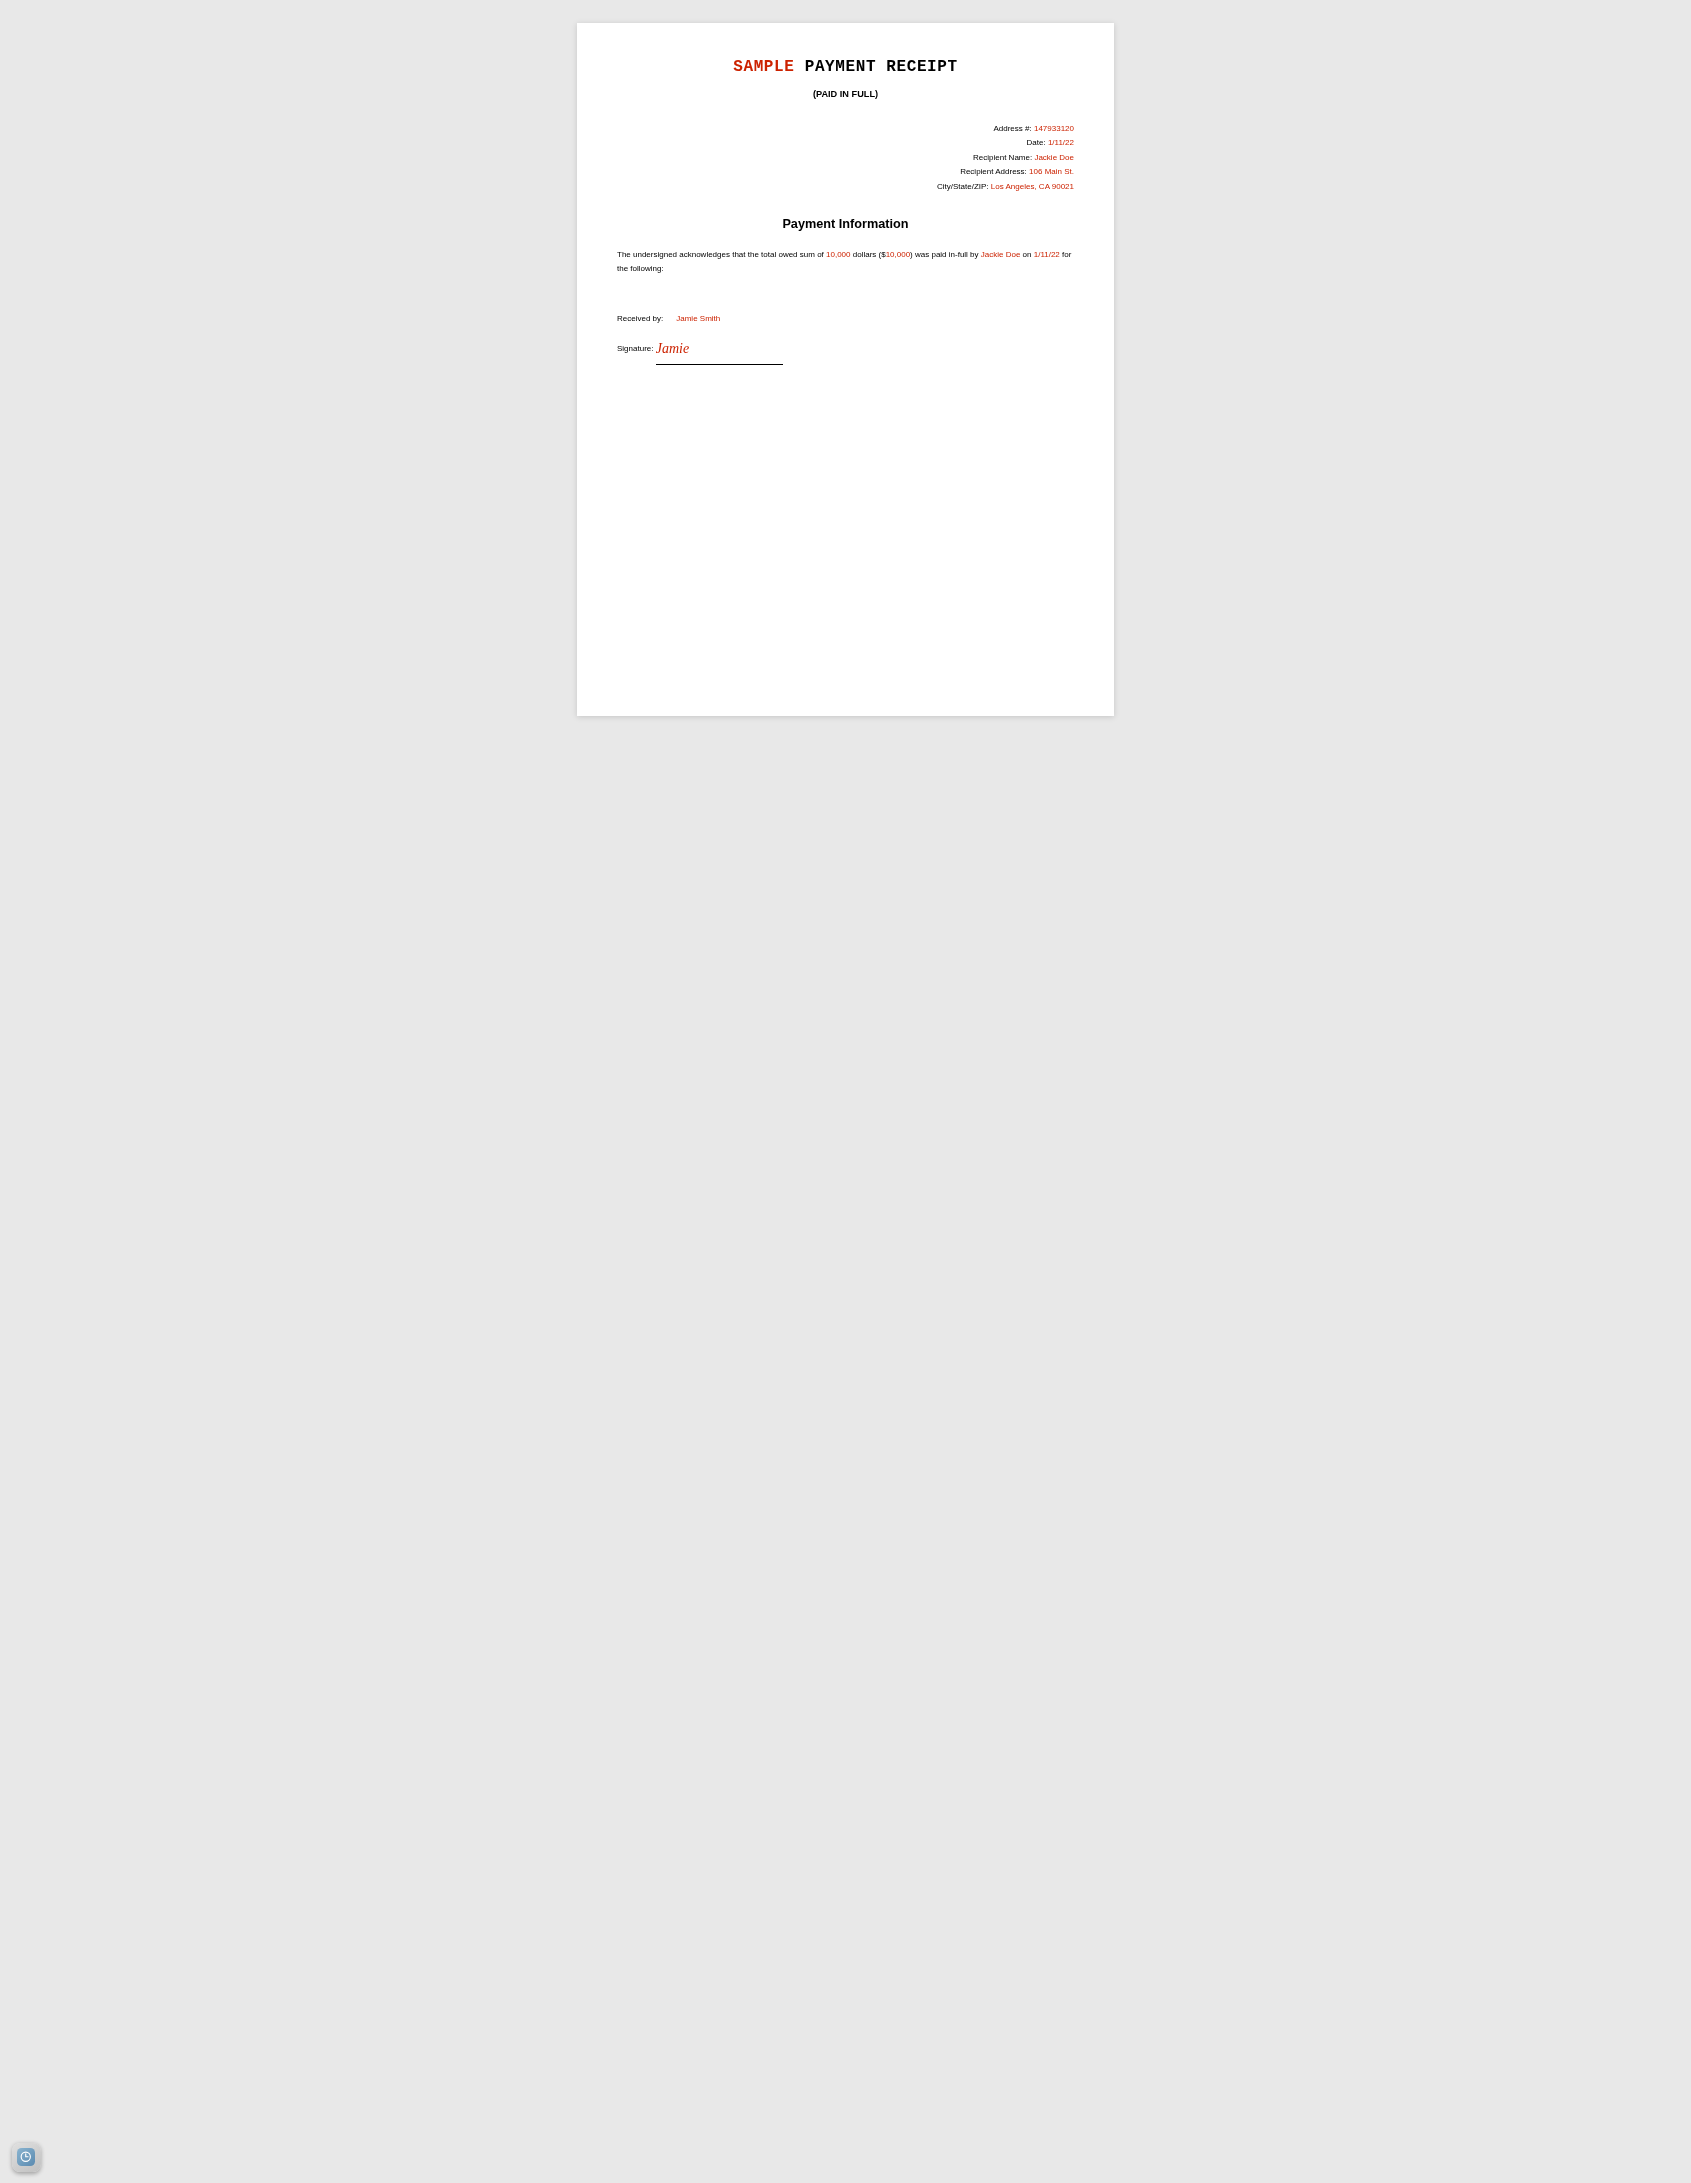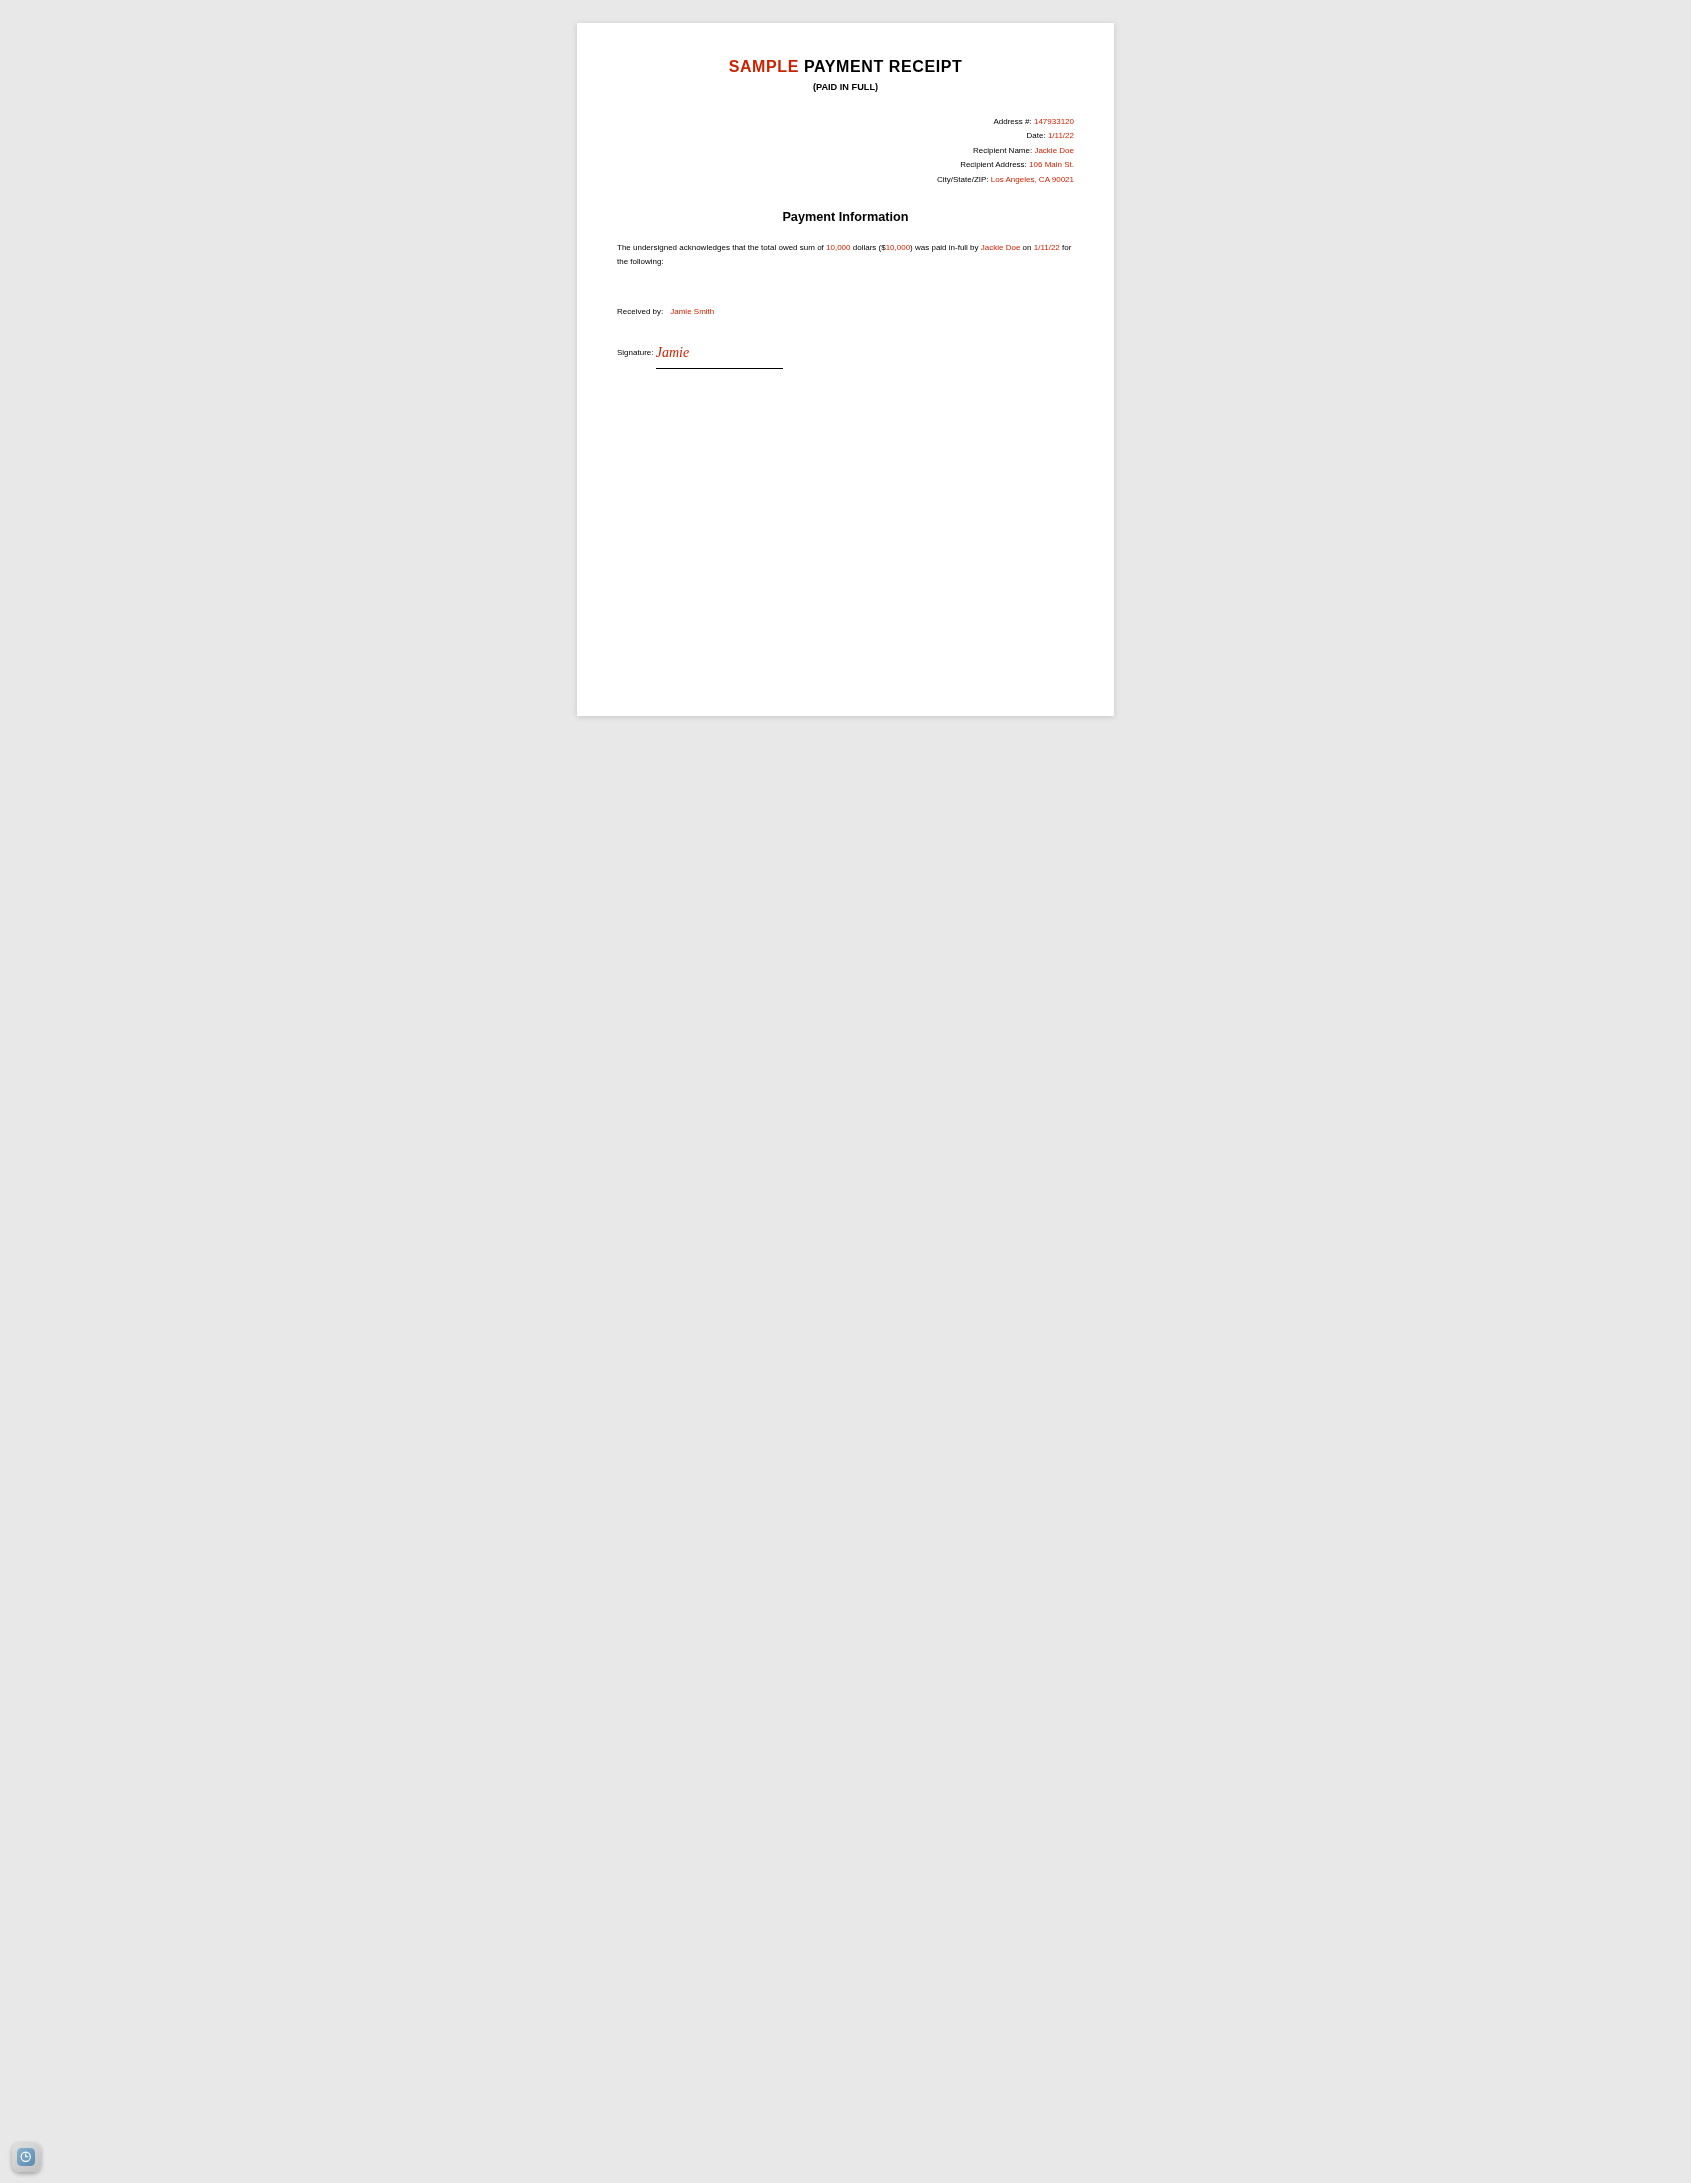--- a/index.html
+++ b/index.html
@@ -30,21 +30,22 @@
     .header {
       text-align: center;
       margin-bottom: 23px;
     }
 
     .header-title {
       font-size: 16px;
       font-weight: bold;
       letter-spacing: 0.6px;
       color: #000000;
-      margin-bottom: 6px;
+      margin-bottom: 13px;
+      font-family: Liberation Mono, monospace;
     }
 
     .header-title .sample-word {
       color: #cc2200;
     }
 
     .header-subtitle {
       font-size: 9.2px;
       font-weight: bold;
       color: #000000;
@@ -95,22 +96,22 @@
     .received-section {
       margin-top: 35px;
       font-size: 8px;
       color: #000000;
       line-height: 2.2;
     }
 
     .received-by-line {
       display: flex;
       align-items: center;
-      gap: 7px;
-      margin-bottom: 16px;
+      gap: 13px;
+      margin-bottom: 5px;
     }
 
     .received-by-name {
       color: #cc2200;
     }
 
     .signature-line {
       display: flex;
       align-items: center;
       gap: 0;

